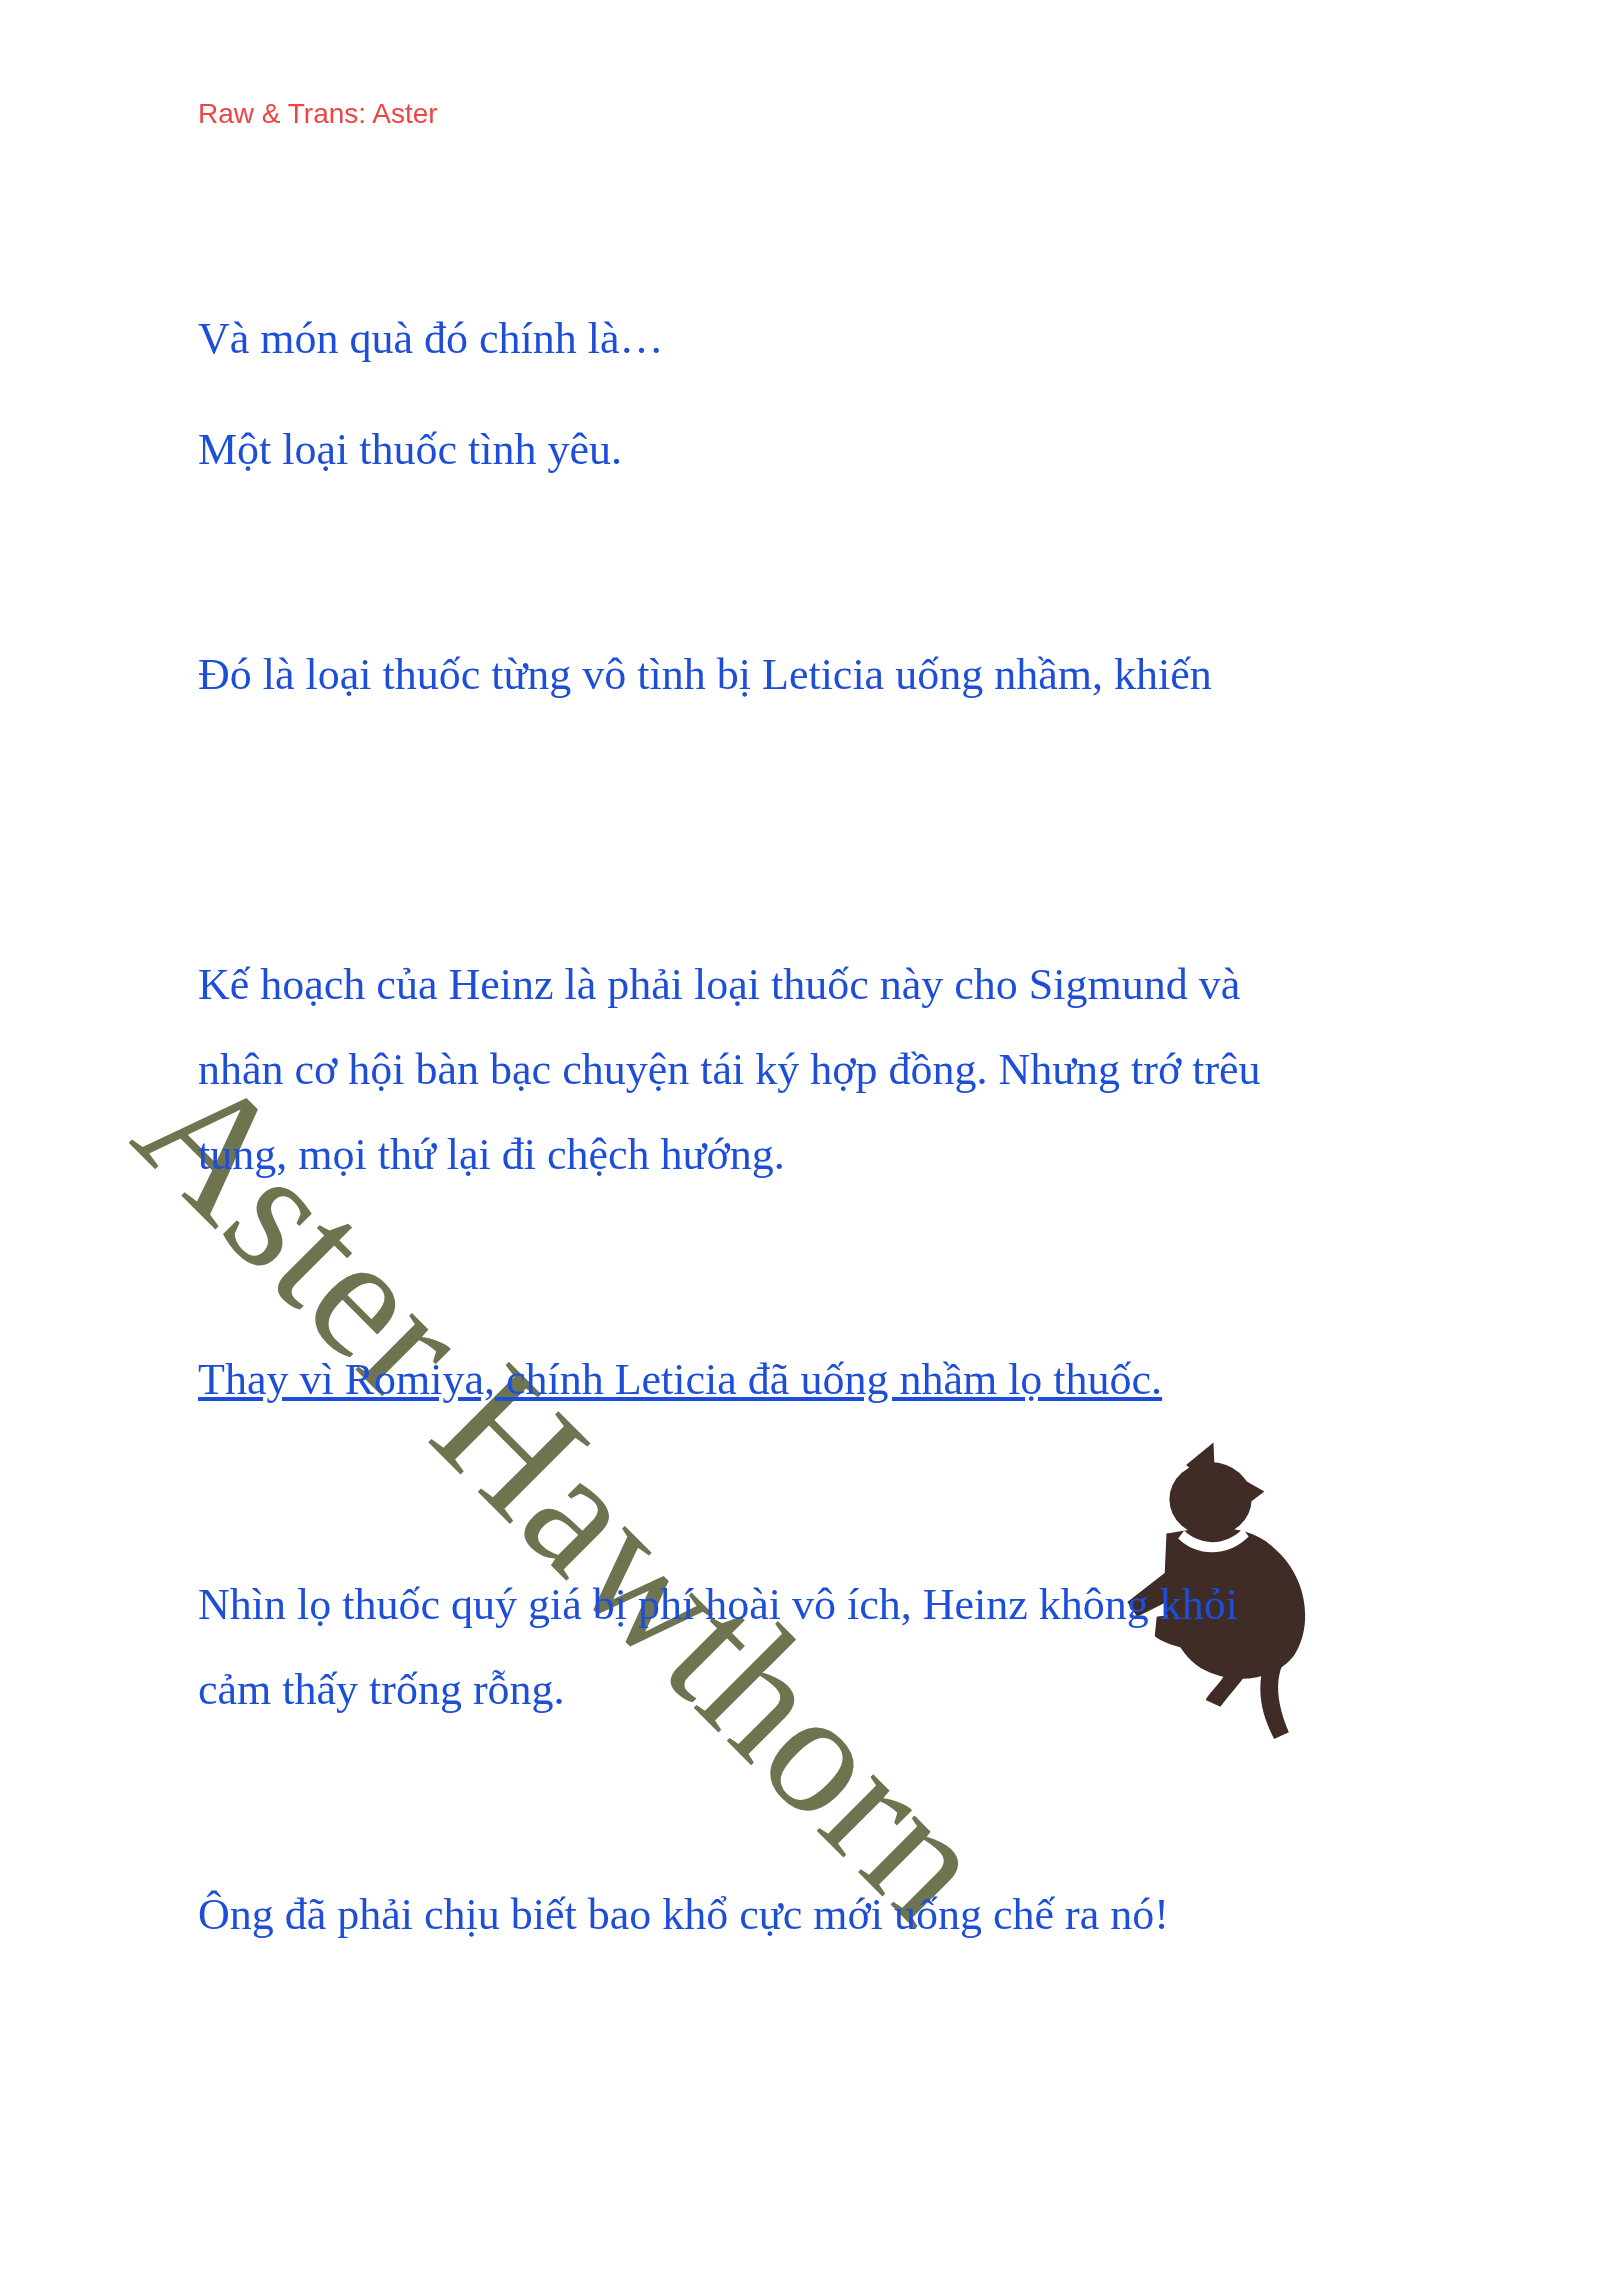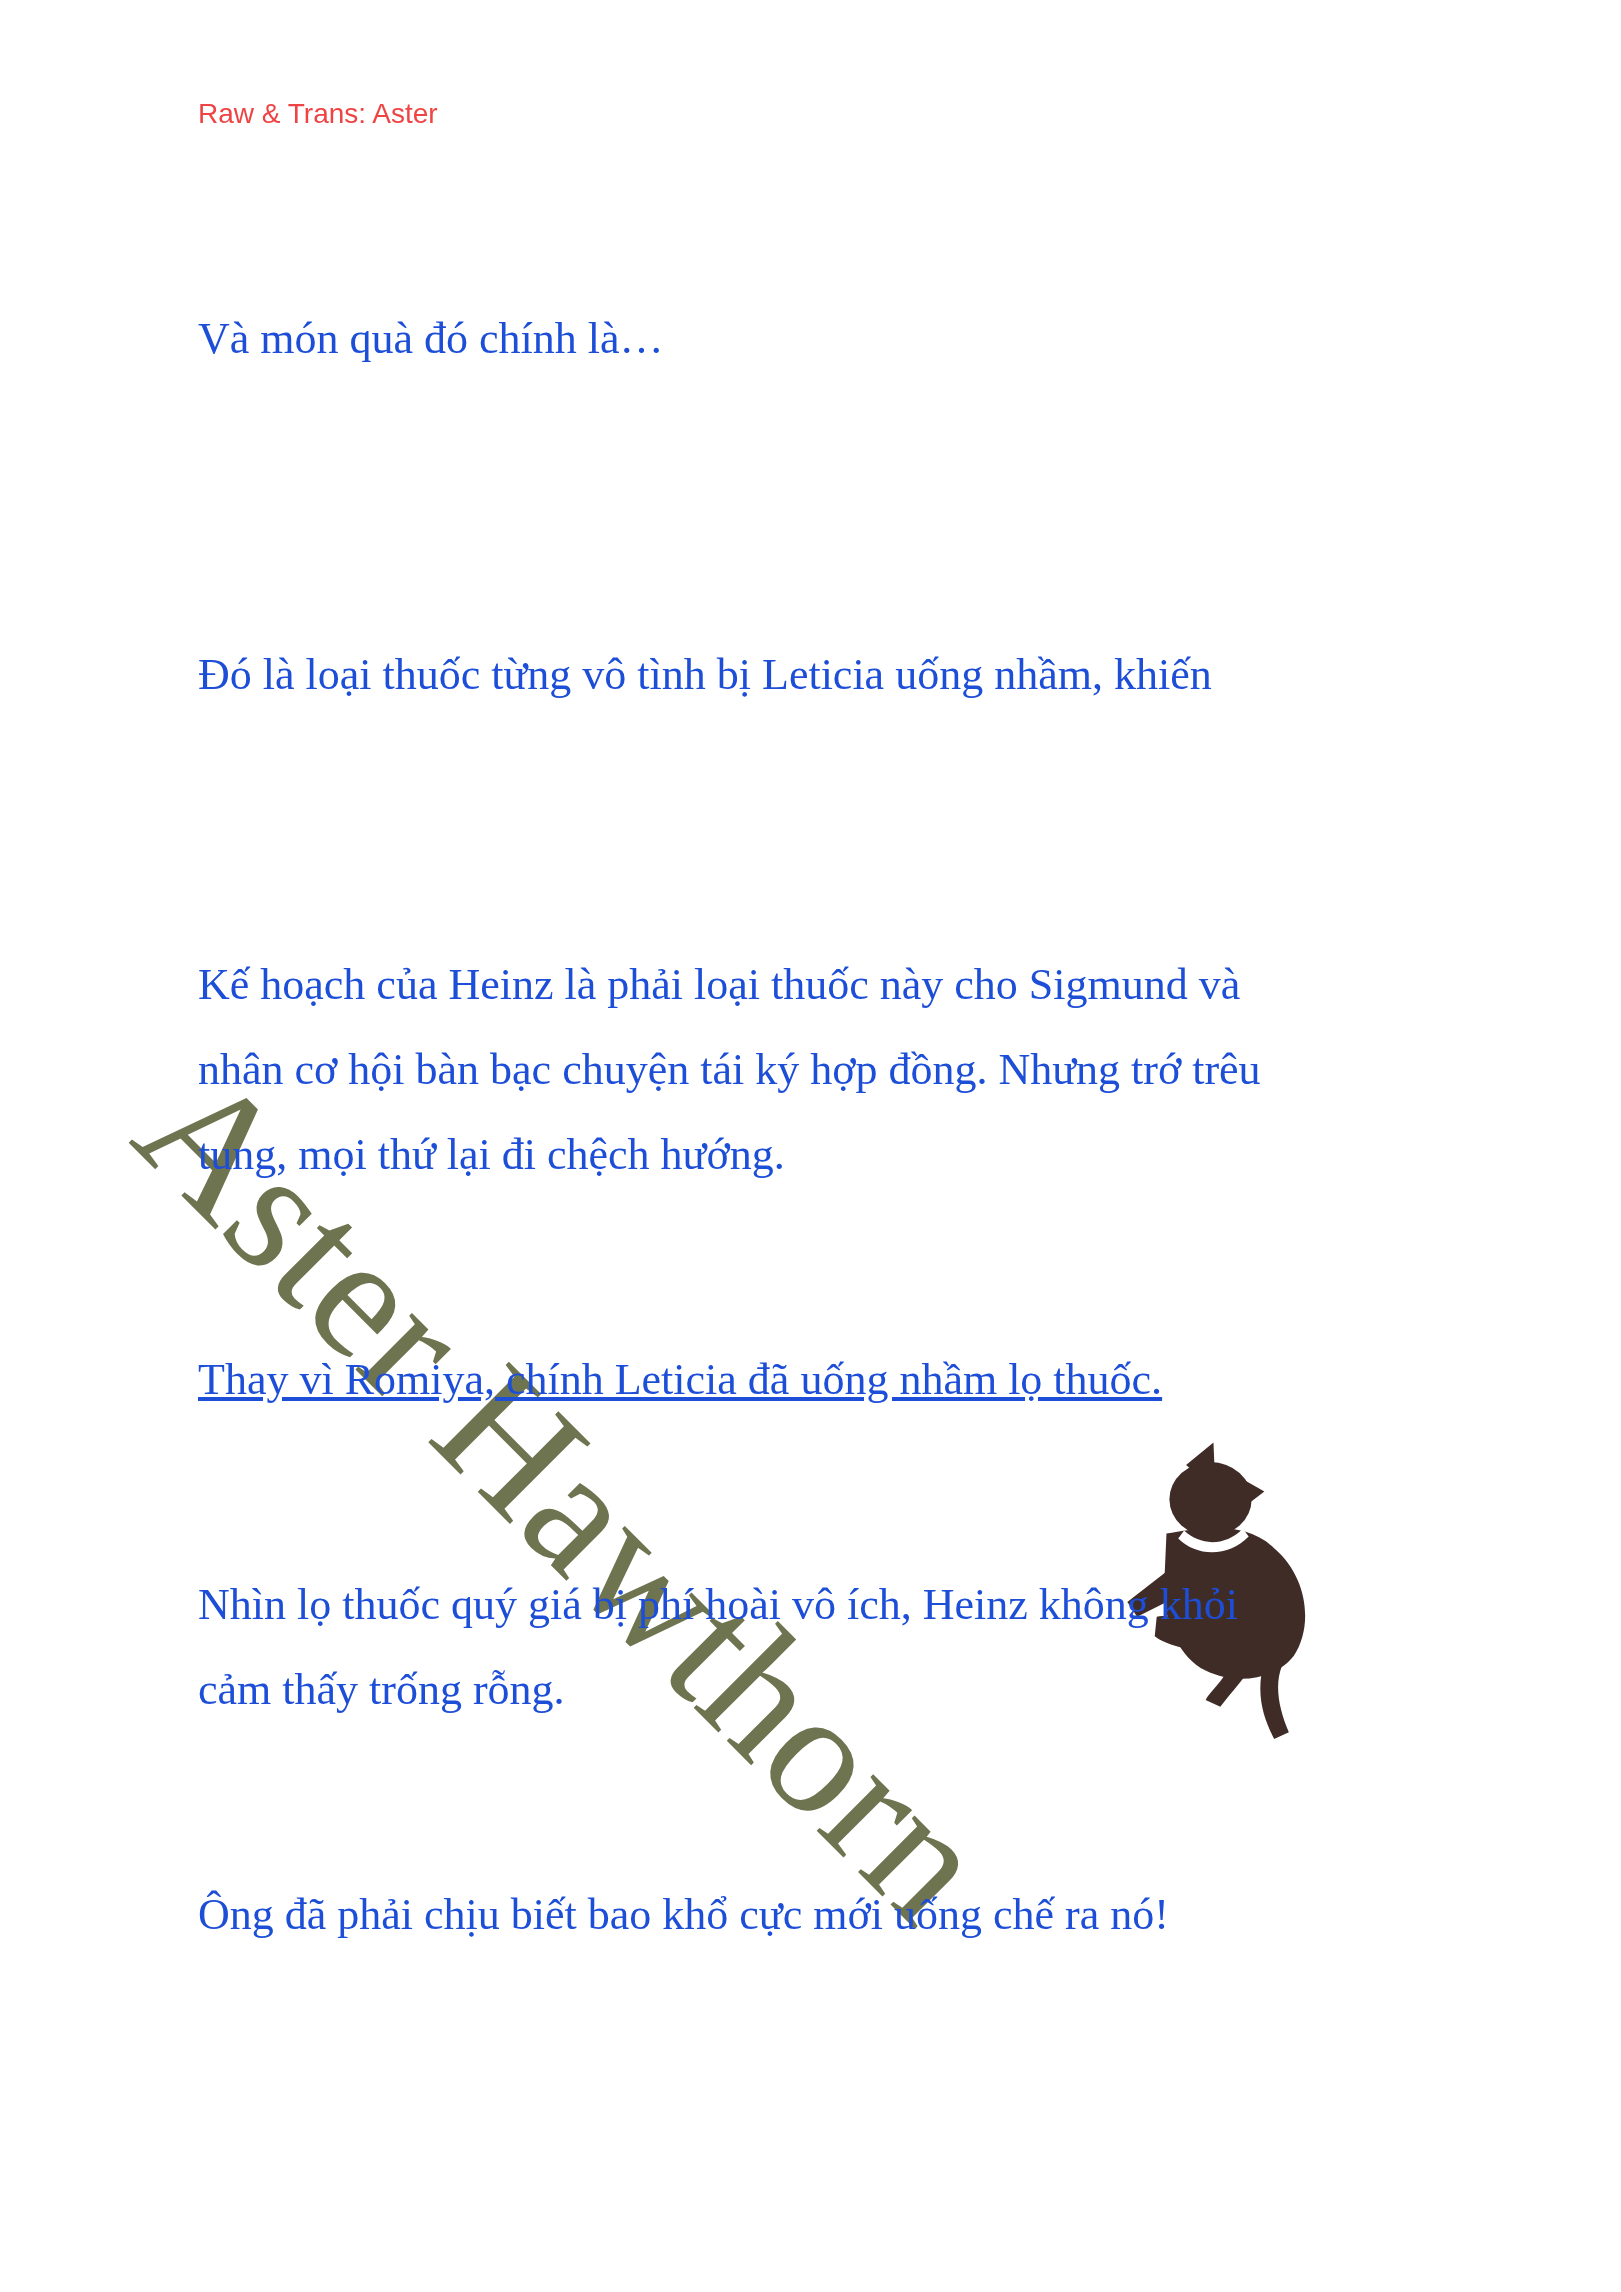--- a/index.html
+++ b/index.html
@@ -51,20 +51,21 @@
 
       <path d="M110,240 C100,265 85,275 80,285 L95,292 C108,275 120,262 128,250 Z"></path>
 
       <path d="M140,245 C130,280 140,305 150,325 L165,318 C155,295 150,270 158,250 Z"></path>
     </g>
 
     <path d="M58,112 C75,128 100,128 118,110 L124,118 C105,138 72,140 52,120 Z" fill="#ffffff"></path>
   </svg>
 
   <div class="line" style="top:317px;">Và món quà đó chính là…</div>
+  <div class="line" style="top:428px;">Một loại thuốc tình yêu.</div>
   <div class="line" style="top:653px;">Đó là loại thuốc từng vô tình bị Leticia uống nhầm, khiến</div>
   <div class="line" style="top:963px;">Kế hoạch của Heinz là phải loại thuốc này cho Sigmund và</div>
   <div class="line" style="top:1048px;">nhân cơ hội bàn bạc chuyện tái ký hợp đồng. Nhưng trớ trêu</div>
   <div class="line" style="top:1133px;">tung, mọi thứ lại đi chệch hướng.</div>
   <div class="line" style="top:1358px;text-decoration:underline;">Thay vì Romiya, chính Leticia đã uống nhầm lọ thuốc.</div>
   <div class="line" style="top:1583px;">Nhìn lọ thuốc quý giá bị phí hoài vô ích, Heinz không khỏi</div>
   <div class="line" style="top:1668px;">cảm thấy trống rỗng.</div>
   <div class="line" style="top:1893px;">Ông đã phải chịu biết bao khổ cực mới uống chế ra nó!</div>
 </div>
 

